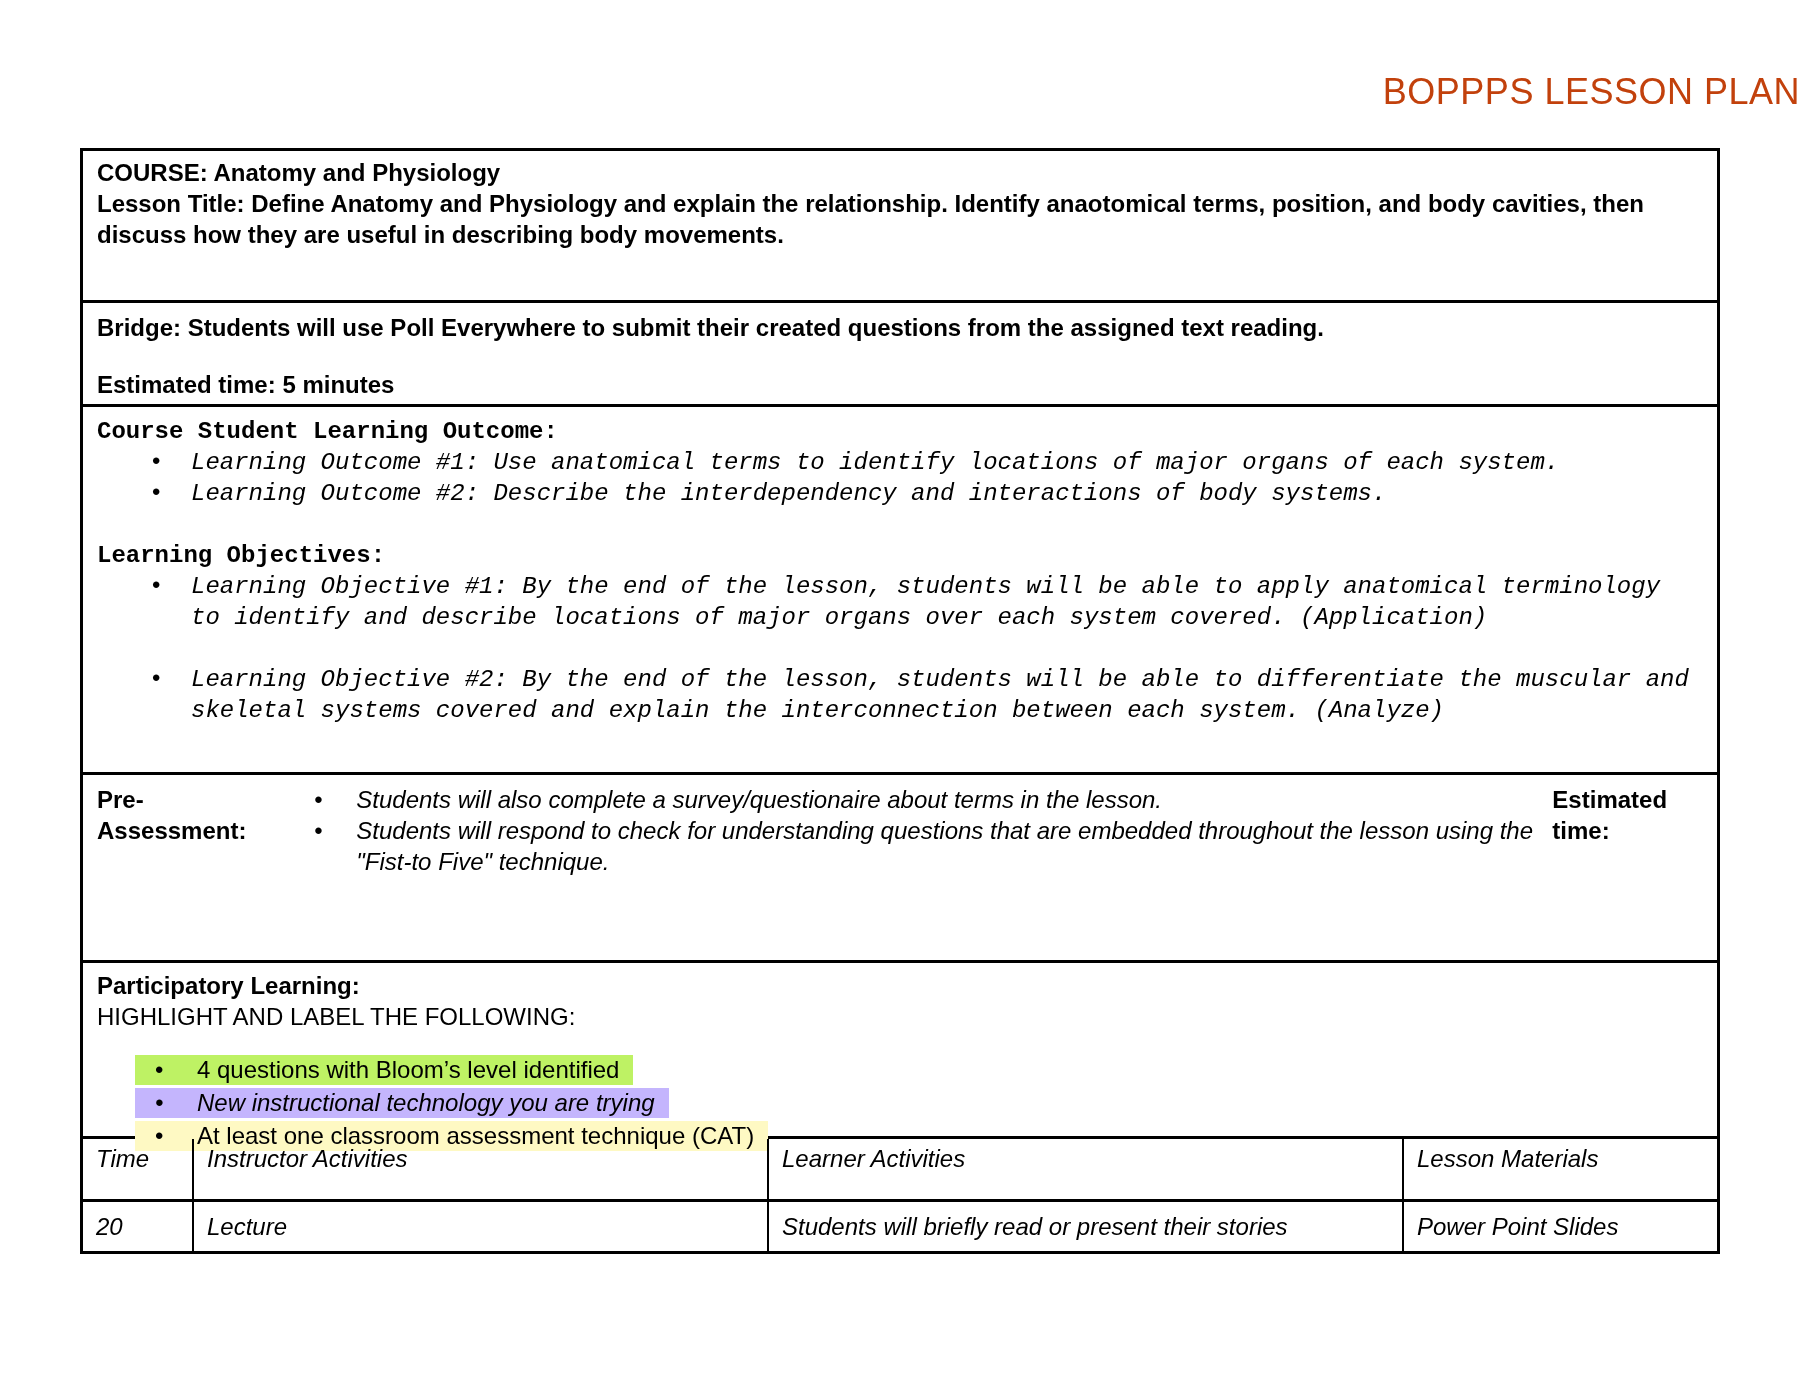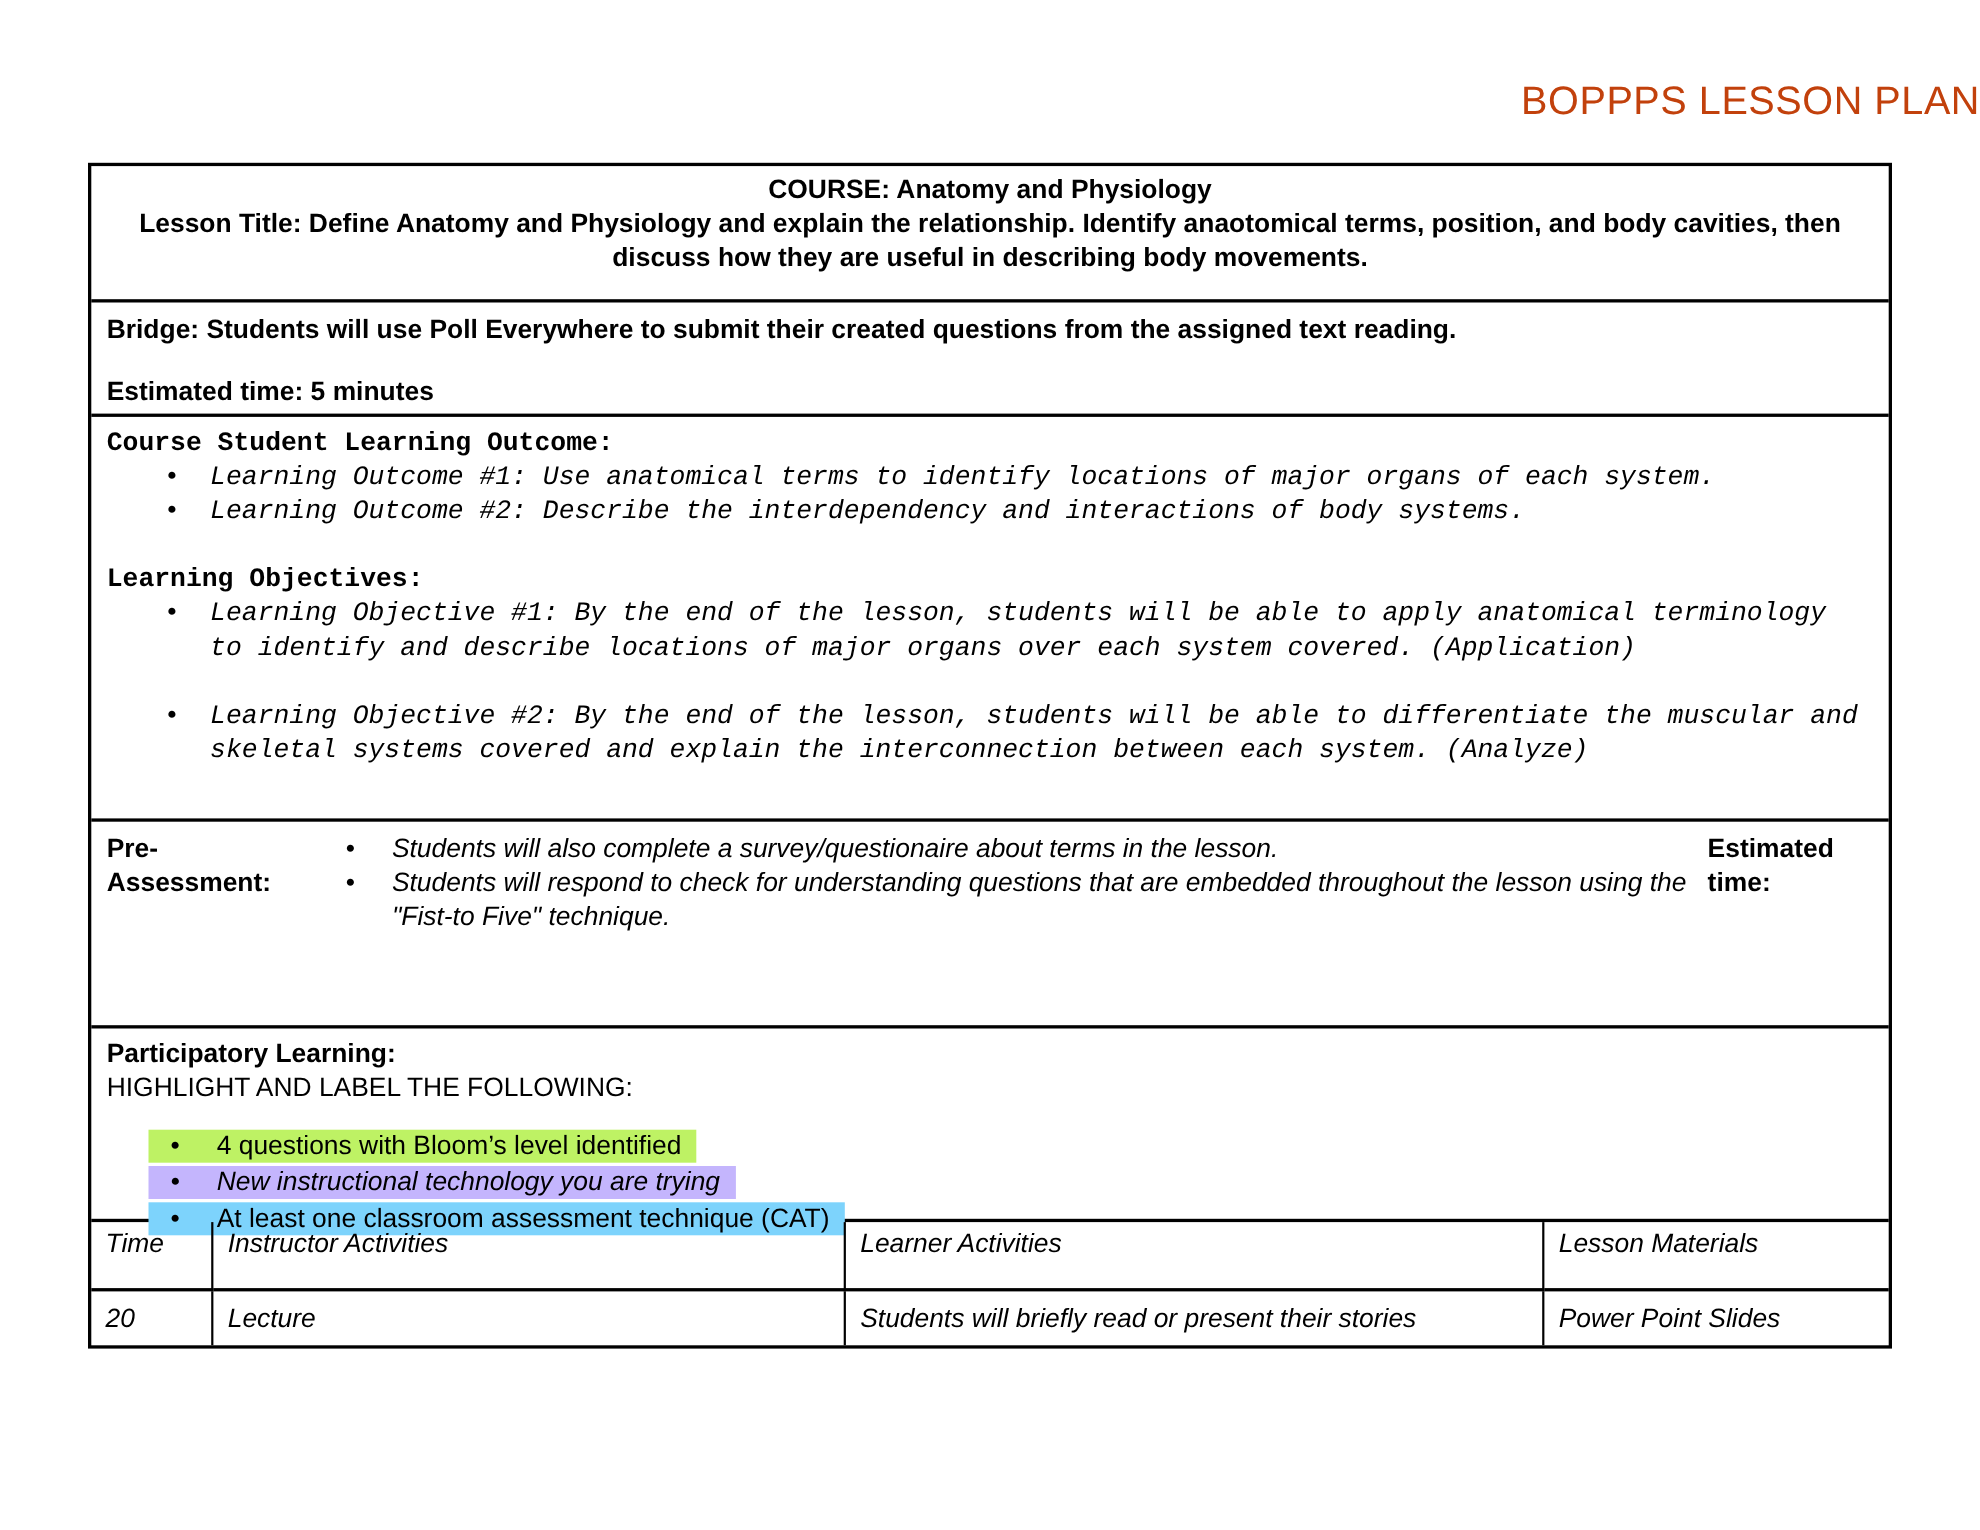--- a/index.html
+++ b/index.html
@@ -26,21 +26,21 @@
     width:1640px;
     border:3px solid #000;
   }
   .section {
     border-bottom:3px solid #000;
     padding:6px 14px 4px 14px;
     font-size:24px;
     line-height:31px;
   }
   .section:last-child { border-bottom:none; }
-  .s-course { height:124px;text-align:center; }
+  .s-course { height:152px; }
   .s-bridge { height:104px; display:flex; flex-direction:column; justify-content:space-between; padding-top:9px; }
   .s-outcomes { height:368px; padding-top:9px;font-family:Liberation Mono, monospace; }
   .s-preassessment { height:188px; display:flex; flex-direction:row; padding-top:9px; }
   .s-participatory { height:176px; padding-top:7px; }
   .bold { font-weight:700; }
   .spacer-line { height:31px; }
   .spacer-half { height:22px; }
   .grow { flex:1 1 auto; }
   ul.plain { list-style:none; }
   .bullet-row {
@@ -150,21 +150,21 @@
           <span>4 questions with Bloom’s level identified</span>
         </span>
       </li>
       <li class="hl-row">
         <span class="hl-chip" style="background-color: #c4b5fd; font-style: italic;">
           <span class="marker"></span>
           <span>New instructional technology you are trying</span>
         </span>
       </li>
       <li class="hl-row">
-        <span class="hl-chip" style="background-color: #7dd3fc; justify-content: space-between;">
+        <span class="hl-chip" style="background-color: #fef9c3; justify-content: space-between;">
           <span class="marker"></span>
           <span>At least one classroom assessment technique (CAT)</span>
         </span>
       </li>
     </ul>
   </div>
 
   <div class="activity">
     <div class="cell head">Time</div>
     <div class="cell head">Instructor Activities</div>

